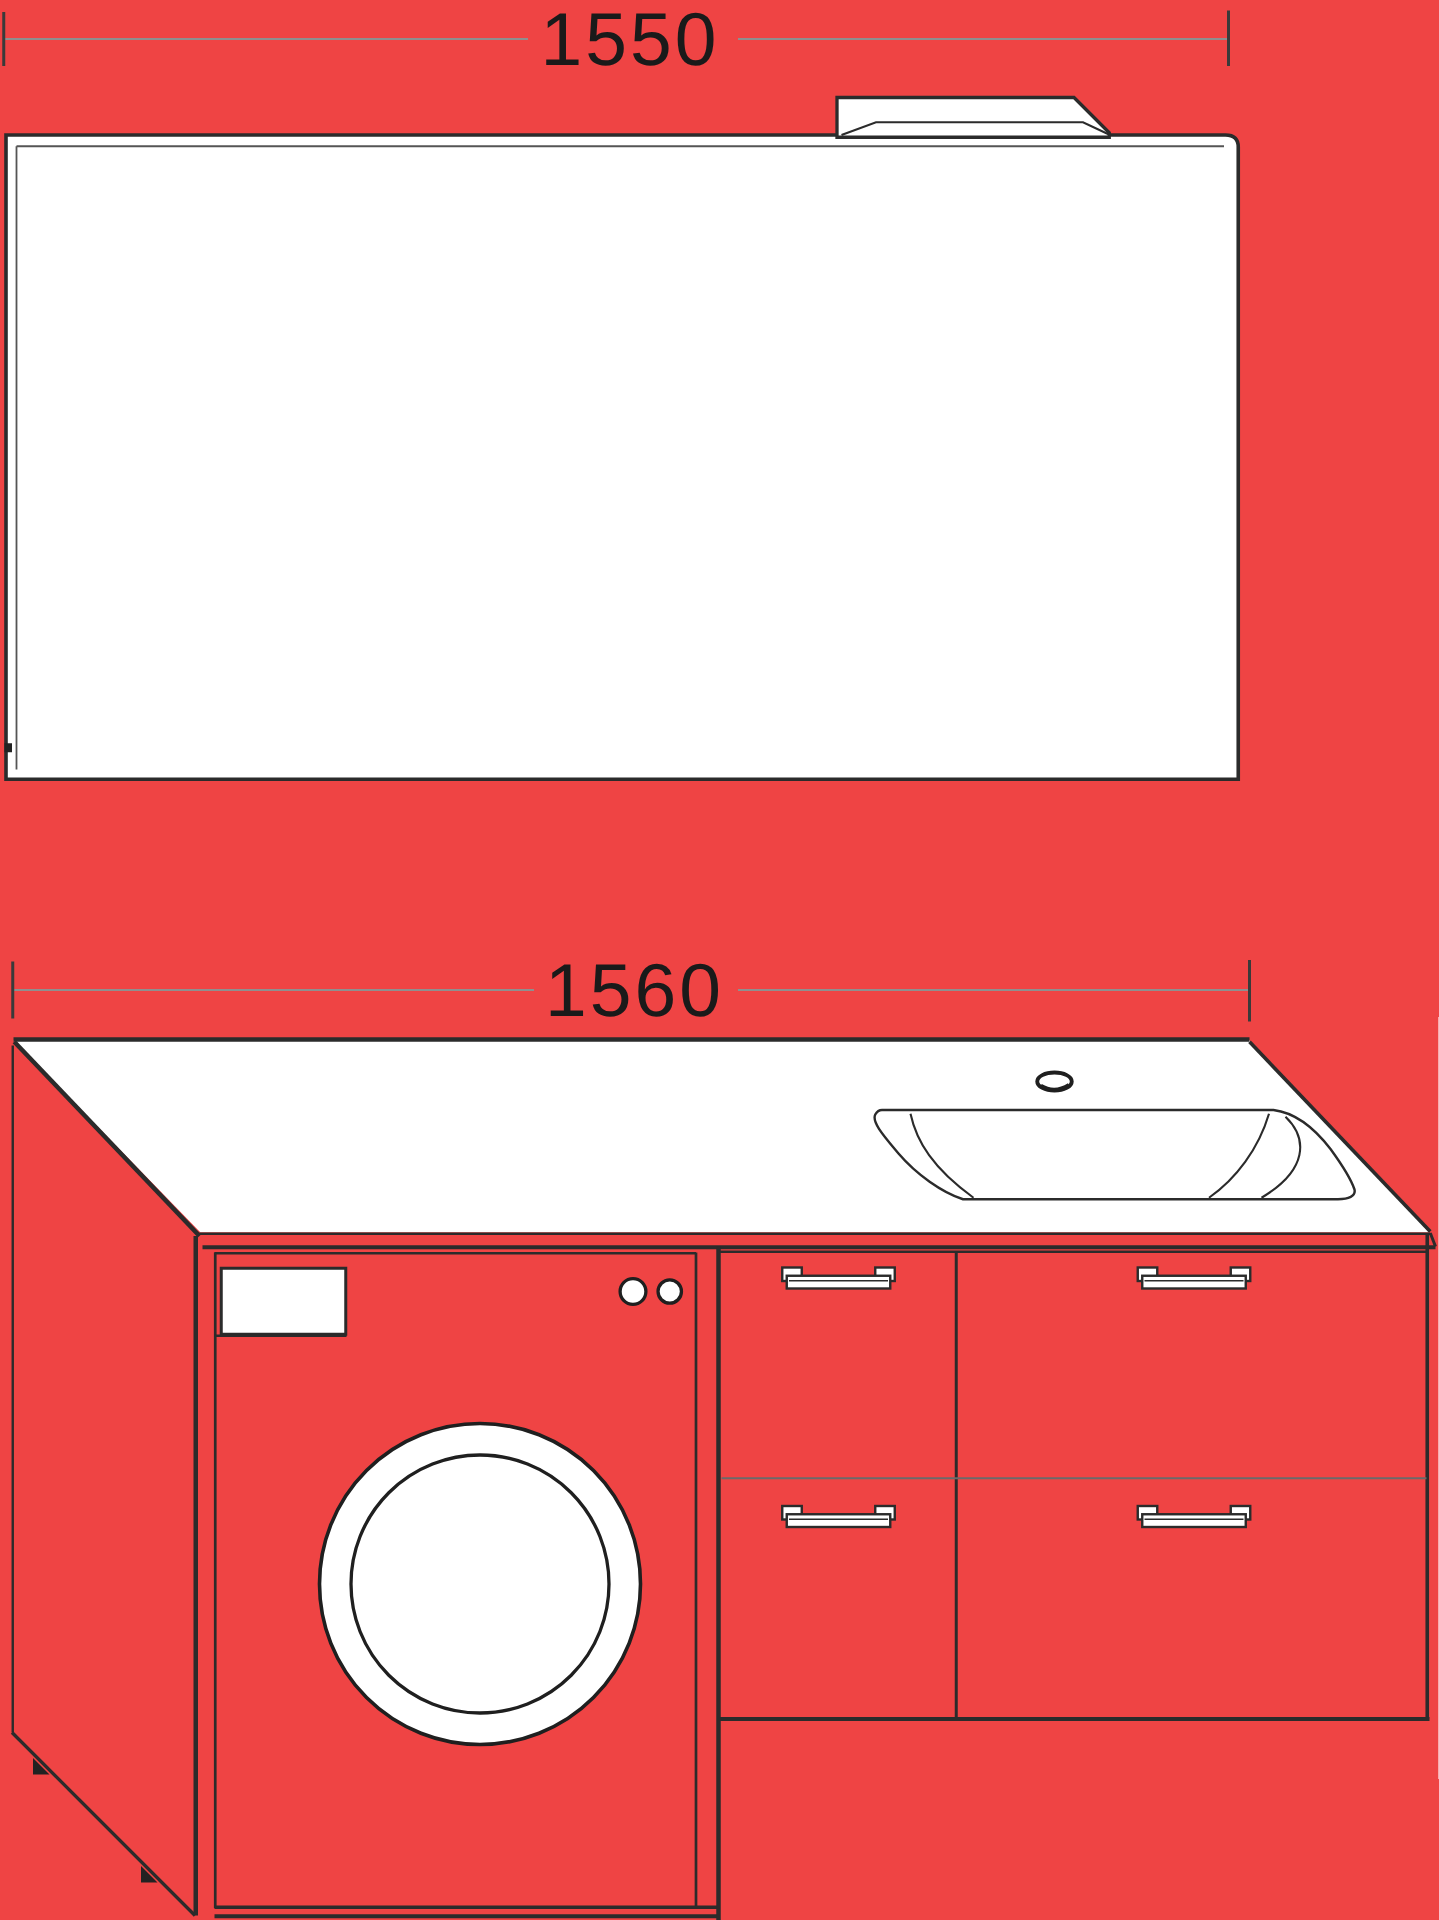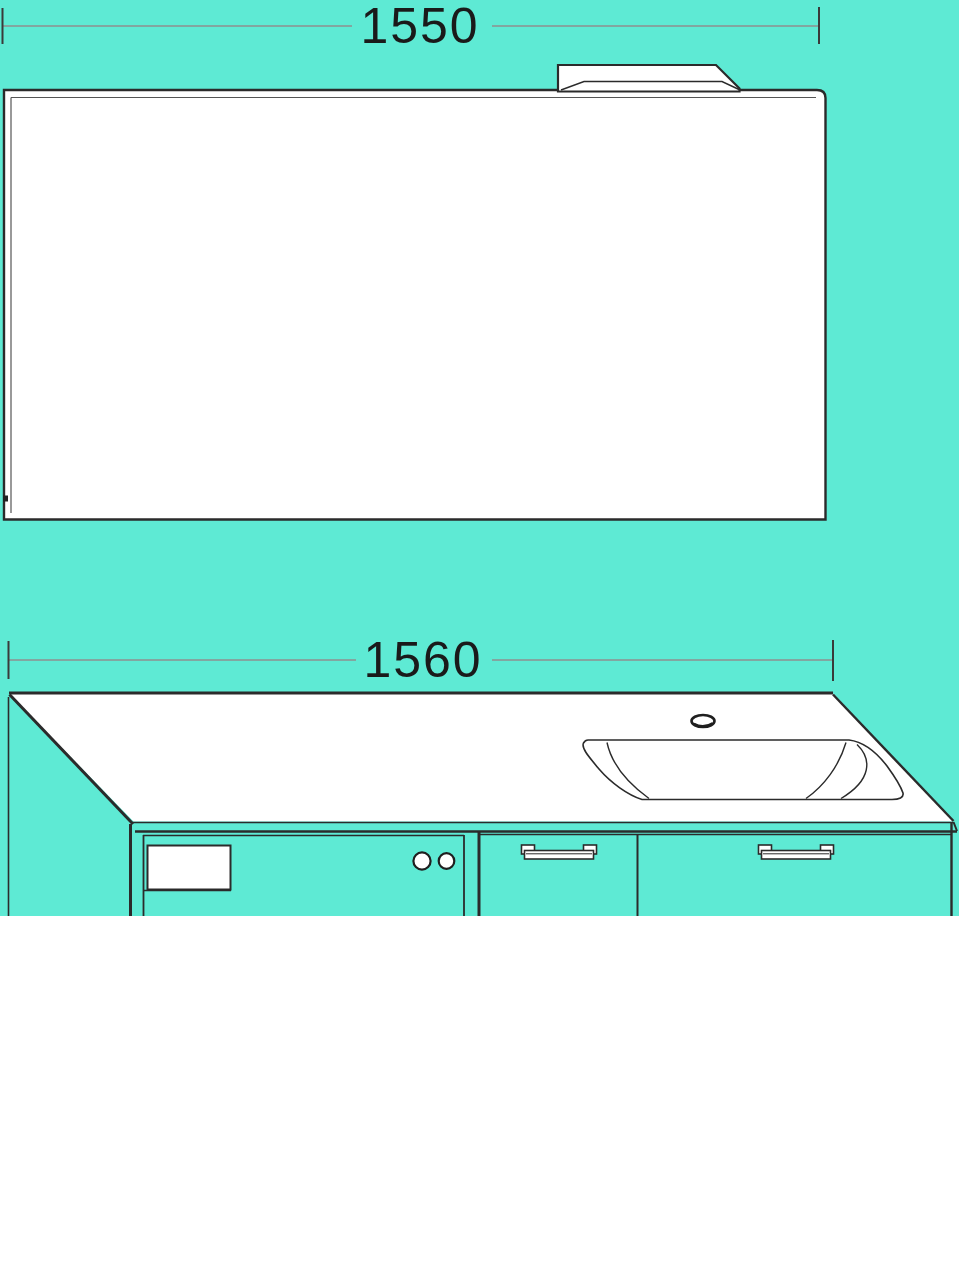--- a/index.html
+++ b/index.html
@@ -4,22 +4,22 @@
 <style>
   html, body {
     margin: 0;
     padding: 0;
     background: #ffffff;
     font-family: "Liberation Sans", sans-serif;
   }
   .canvas {
     position: relative;
     width: 959px;
-    height: 916px;
-    background: #5eead4;
+    height: 1280px;
+    background: #ef4444;
     overflow: hidden;
   }
   svg { display: block; }
   .dim-text {
     font-family: "Liberation Sans", sans-serif;
     font-size: 50px;
     letter-spacing: 2px;
     fill: #1a1a1a;
   }
 </style>

